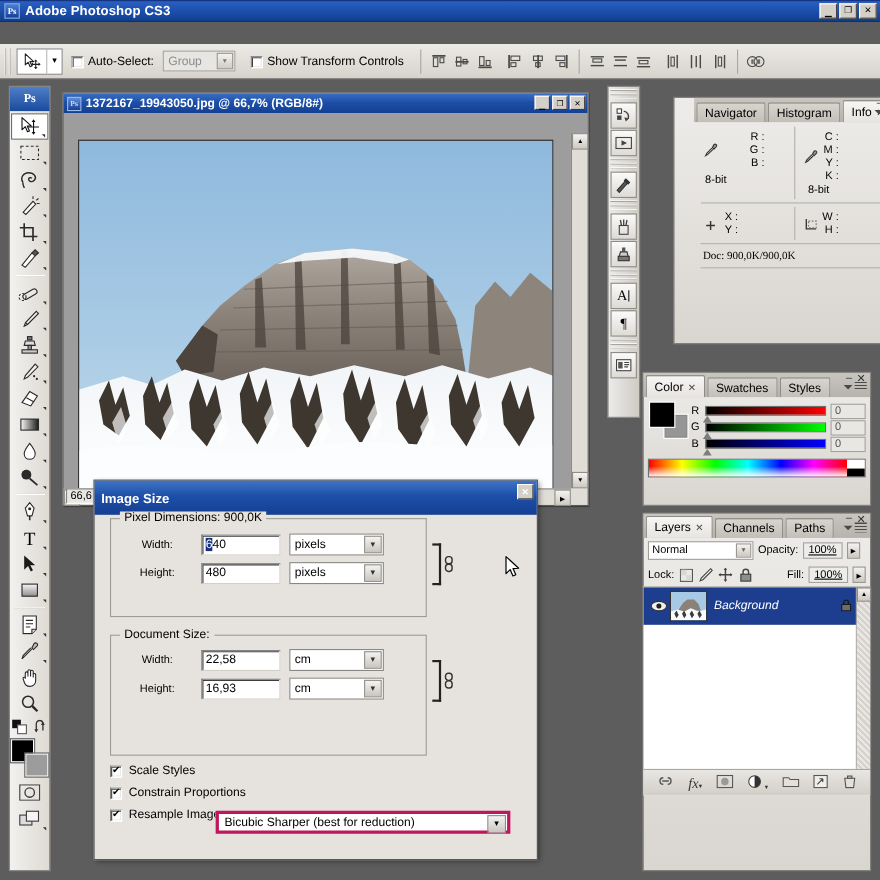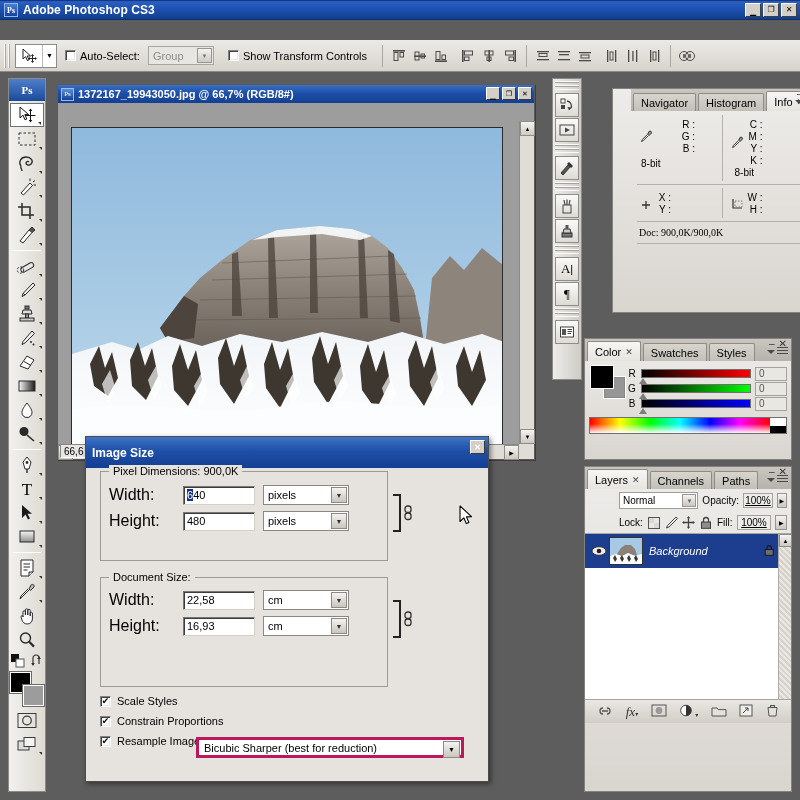--- a/index.html
+++ b/index.html
@@ -53,21 +53,21 @@
   .grip { width:7px; height:24px; margin-right:4px;
     background:repeating-linear-gradient(to right,#fff 0 1px,#9e9b95 1px 2px,transparent 2px 4px);
     background-size:4px 100%; opacity:.8; }
   .tool-preset {
     width:42px; height:24px; display:flex; align-items:center;
     background:#fff; border:1px solid #8a8a8a; margin-right:8px;
   }
   .tp-ico { width:26px; height:22px; display:flex; align-items:center; justify-content:center; }
   .tp-arr { width:14px; height:22px; border-left:1px solid #b9b9b9;
     display:flex; align-items:center; justify-content:center; font-size:7px; }
-  .opt-chk { display:flex; align-items:flex-start; gap:4px; margin-right:8px; }
+  .opt-chk { display:flex; align-items:flex-end; gap:4px; margin-right:8px; }
   .cbox {
     width:11px; height:11px; background:#fff;
     border:1px solid; border-color:#818181 #fff #fff #818181;
     box-shadow: inset 1px 1px 0 #424242, inset -1px -1px 0 #e8e8e8;
     display:flex; align-items:center; justify-content:center;
     font-size:9px; line-height:1; color:#000; font-family:"DejaVu Sans",sans-serif;
   }
   .sel-dd {
     width:66px; height:19px; background:#e8e6e2; border:1px solid #a8a6a2;
     display:flex; align-items:center; color:#8b8b8b; padding-left:4px; font-size:11px;
@@ -207,21 +207,21 @@
   .sl-val { width:32px; height:14px; background:#e9e7e3; border:1px solid #a5a29d;
     font-size:10px; display:flex; align-items:center; padding-left:3px; color:#555; }
   .spectrum { height:17px; margin:4px 4px 2px; border:1px solid #6f6f6f; display:flex; }
   .spectrum .ramp { flex:1; background:linear-gradient(to right,
     #ff0000,#ffff00,#00ff00,#00ffff,#0000ff,#ff00ff,#ff0000); position:relative; }
   .spectrum .ramp:after { content:""; position:absolute; inset:0;
     background:linear-gradient(to bottom,rgba(255,255,255,0) 40%,rgba(255,255,255,.95) 100%); }
   .spectrum .bw { width:16px; display:flex; flex-direction:column; }
 
   
-  .lp-row { display:flex; align-items:center; gap:4px; padding:3px 4px; font-size:10px;margin-left:30px; }
+  .lp-row { display:flex; align-items:center; gap:4px; padding:3px 4px; font-size:10px; }
   .blend-dd { width:96px; height:17px; background:#fff; border:1px solid #a09d98;
     display:flex; align-items:center; padding-left:3px; font-size:10px; position:relative; }
   .blend-dd .db { position:absolute; right:1px; top:1px; width:14px; height:13px;
     background:linear-gradient(#f4f3f1,#cbc7c0); border:1px solid #9a9691;
     display:flex; align-items:center; justify-content:center; font-size:6px; color:#666; }
   .num-box { width:36px; height:15px; background:#ececea; border:1px solid #a5a29d;
     font-size:10px; display:flex; align-items:center; justify-content:center;text-decoration:underline; }
   .num-arr { width:12px; height:15px; background:linear-gradient(#f4f3f1,#cbc7c0);
     border:1px solid #9a9691; display:flex; align-items:center; justify-content:center; font-size:6px; }
   .lock-ico { width:14px; height:14px; display:flex; align-items:center; justify-content:center; }
@@ -244,21 +244,21 @@
     height:31px; background:linear-gradient(to bottom,#3f74c6 0%,#1d4fa8 45%,#143f92 100%);
     display:flex; align-items:center; padding-left:6px; color:#fff; font-weight:bold; font-size:12px;
   }
   .dlg-close { position:absolute; right:3px; top:3px; width:15px; height:14px;
     background:#d4d0c8; border:1px solid; border-color:#fff #3a3a3a #3a3a3a #fff;
     display:flex; align-items:center; justify-content:center; font-size:8px; }
   .fieldset { position:absolute; border:1px solid #9e9b96; }
   .fs-legend { position:absolute; top:-7px; left:8px; background:#e6e3de;
     padding:0 4px; font-size:11px; }
   .frow { display:flex; align-items:center; height:26px; }
-  .frow .lab { width:74px; text-align:left; padding-right:6px; font-size:16px; }
+  .frow .lab { width:74px; text-align:center; padding-right:6px; font-size:10px; }
   .txtin { width:72px; height:19px; background:#fff;
     border:1px solid; border-color:#767676 #d4d0c8 #d4d0c8 #767676;
     box-shadow: inset 1px 1px 0 #3d3d3d;
     display:flex; align-items:center; padding-left:3px; font-size:11px; }
   .unit-dd { width:86px; height:20px; background:#fff; border:1px solid #8b8884;
     margin-left:8px; display:flex; align-items:center; padding-left:4px;
     font-size:11px; position:relative; }
   .unit-dd .ub { position:absolute; right:1px; top:1px; width:16px; height:16px;
     background:linear-gradient(#f4f3f1,#c9c5be); border:1px solid #8d8a85;
     display:flex; align-items:center; justify-content:center; font-size:7px; color:#333; }

